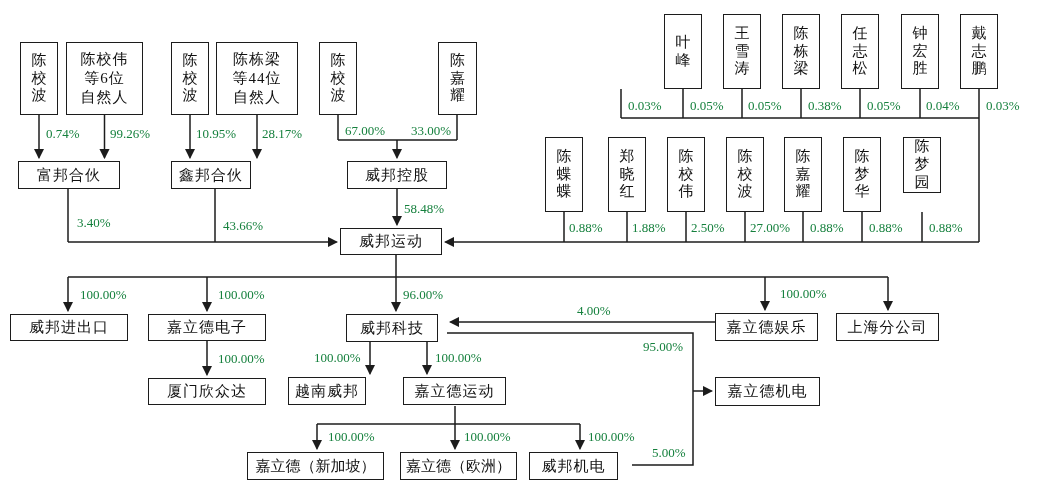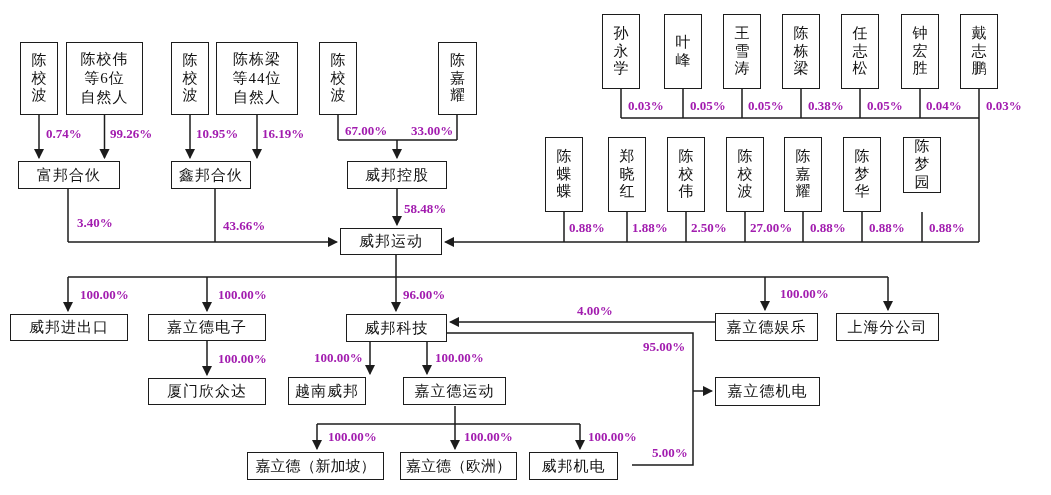--- a/index.html
+++ b/index.html
@@ -13,22 +13,22 @@
     position:absolute; border:1.5px solid #1c1c1c; background:#ffffff;
     display:flex; align-items:center; justify-content:center; text-align:center;
     font-size:15px; letter-spacing:1px; line-height:1.25; white-space:pre-line;
     z-index:2;
   }
   .node .vt {
     display:block; width:17px; word-break:break-all; line-height:1.18;
     font-size:15px; letter-spacing:0; text-align:center;
   }
   .pct {
-    position:absolute; font-size:13px; white-space:nowrap; color:#a21caf;
-    background:#ffffff; padding:0 1px; line-height:1.1; z-index:3;font-weight:bold;
+    position:absolute; font-size:13px; white-space:nowrap; color:#15803d;
+    background:#ffffff; padding:0 1px; line-height:1.1; z-index:3;
   }
 </style>
 </head>
 <body>
 
 <div class="stage">
 
   <svg class="wires" viewBox="0 0 1051 495" fill="none" stroke="#1c1c1c" stroke-width="1.5">
     <defs>
       <marker id="ah" viewBox="0 0 10 10" refX="8.5" refY="5" markerWidth="7" markerHeight="7" orient="auto-start-reverse">
@@ -87,53 +87,52 @@
 等44位
 自然人</span></div>
   <div class="node" style="left:319px;top:42px;width:38px;height:73px"><span class="vt">陈校波</span></div>
   <div class="node" style="left:438px;top:42px;width:39px;height:73px"><span class="vt">陈嘉耀</span></div>
 
   <div class="node" style="left:18px;top:161px;width:102px;height:28px"><span>富邦合伙</span></div>
   <div class="node" style="left:171px;top:161px;width:80px;height:28px"><span>鑫邦合伙</span></div>
   <div class="node" style="left:347px;top:161px;width:100px;height:28px"><span>威邦控股</span></div>
   <div class="node" style="left:340px;top:228px;width:102px;height:27px"><span>威邦运动</span></div>
 
-  <div class="node" style="left:602px;top:14px;width:38px;height:75px"><span class="vt">孙永学</span></div>
   <div class="node" style="left:664px;top:14px;width:38px;height:75px"><span class="vt">叶峰</span></div>
   <div class="node" style="left:723px;top:14px;width:38px;height:75px"><span class="vt">王雪涛</span></div>
   <div class="node" style="left:782px;top:14px;width:38px;height:75px"><span class="vt">陈栋梁</span></div>
   <div class="node" style="left:841px;top:14px;width:38px;height:75px"><span class="vt">任志松</span></div>
   <div class="node" style="left:901px;top:14px;width:38px;height:75px"><span class="vt">钟宏胜</span></div>
   <div class="node" style="left:960px;top:14px;width:38px;height:75px"><span class="vt">戴志鹏</span></div>
 
   <div class="node" style="left:545px;top:137px;width:38px;height:75px"><span class="vt">陈蝶蝶</span></div>
   <div class="node" style="left:608px;top:137px;width:38px;height:75px"><span class="vt">郑晓红</span></div>
   <div class="node" style="left:667px;top:137px;width:38px;height:75px"><span class="vt">陈校伟</span></div>
   <div class="node" style="left:726px;top:137px;width:38px;height:75px"><span class="vt">陈校波</span></div>
   <div class="node" style="left:784px;top:137px;width:38px;height:75px"><span class="vt">陈嘉耀</span></div>
   <div class="node" style="left:843px;top:137px;width:38px;height:75px"><span class="vt">陈梦华</span></div>
   <div class="node" style="left:903px;top:137px;width:38px;height:56px"><span class="vt">陈梦园</span></div>
 
   <div class="node" style="left:10px;top:314px;width:118px;height:27px"><span>威邦进出口</span></div>
   <div class="node" style="left:148px;top:314px;width:118px;height:27px"><span>嘉立德电子</span></div>
   <div class="node" style="left:148px;top:378px;width:118px;height:27px"><span>厦门欣众达</span></div>
-  <div class="node" style="left:346px;top:314px;width:101px;height:28px"><span>威邦科技</span></div>
+  <div class="node" style="left:346px;top:314px;width:92px;height:28px"><span>威邦科技</span></div>
   <div class="node" style="left:288px;top:377px;width:78px;height:28px"><span>越南威邦</span></div>
   <div class="node" style="left:403px;top:377px;width:103px;height:28px"><span>嘉立德运动</span></div>
   <div class="node" style="left:715px;top:313px;width:103px;height:28px"><span>嘉立德娱乐</span></div>
   <div class="node" style="left:836px;top:313px;width:103px;height:28px"><span>上海分公司</span></div>
   <div class="node" style="left:715px;top:377px;width:105px;height:29px"><span>嘉立德机电</span></div>
   <div class="node" style="left:247px;top:452px;width:137px;height:28px;letter-spacing:0"><span>嘉立德（新加坡）</span></div>
   <div class="node" style="left:400px;top:452px;width:117px;height:28px;letter-spacing:0"><span>嘉立德（欧洲）</span></div>
   <div class="node" style="left:529px;top:452px;width:89px;height:28px"><span>威邦机电</span></div>
 
   <span class="pct" style="left:45px;top:127px">0.74%</span>
   <span class="pct" style="left:109px;top:127px">99.26%</span>
   <span class="pct" style="left:195px;top:127px">10.95%</span>
-  <span class="pct" style="left:261px;top:127px">16.19%</span>
+  <span class="pct" style="left:261px;top:127px">28.17%</span>
   <span class="pct" style="left:344px;top:124px">67.00%</span>
   <span class="pct" style="left:410px;top:124px">33.00%</span>
   <span class="pct" style="left:403px;top:202px">58.48%</span>
   <span class="pct" style="left:76px;top:216px">3.40%</span>
   <span class="pct" style="left:222px;top:219px">43.66%</span>
 
   <span class="pct" style="left:627px;top:99px">0.03%</span>
   <span class="pct" style="left:689px;top:99px">0.05%</span>
   <span class="pct" style="left:747px;top:99px">0.05%</span>
   <span class="pct" style="left:807px;top:99px">0.38%</span>

